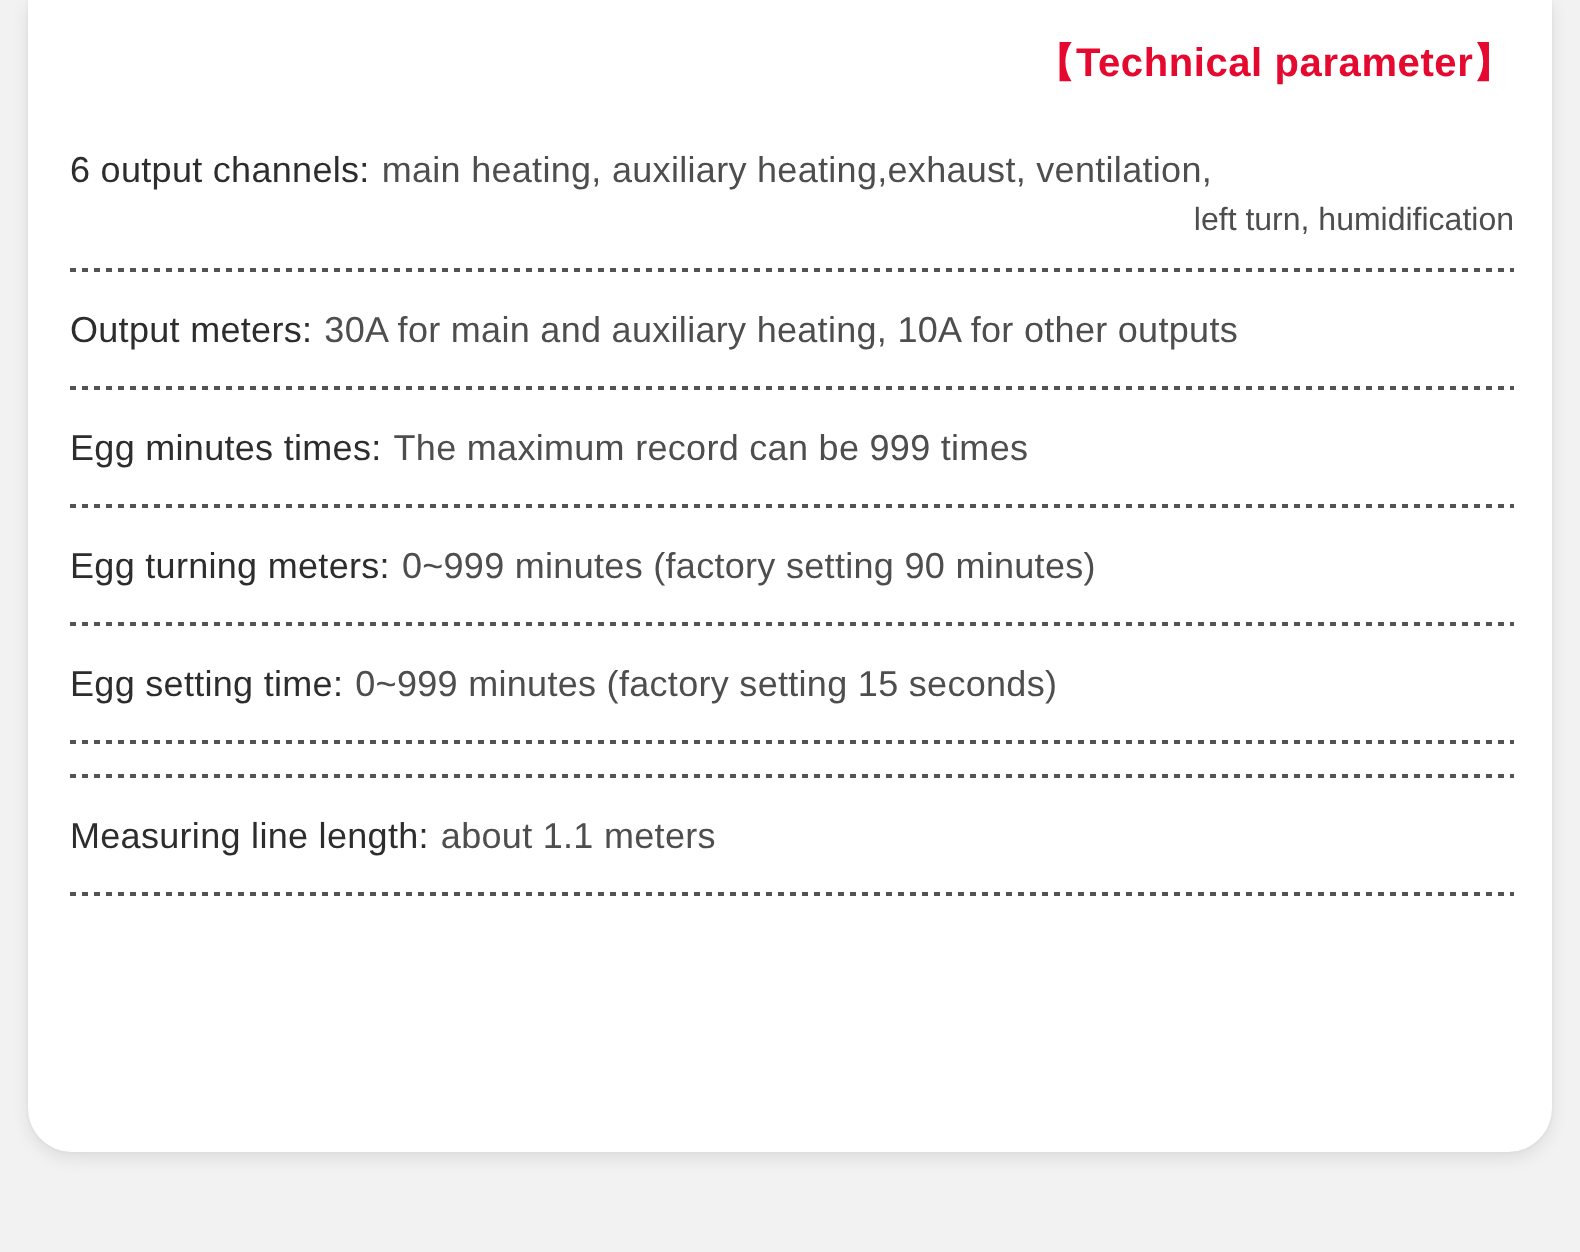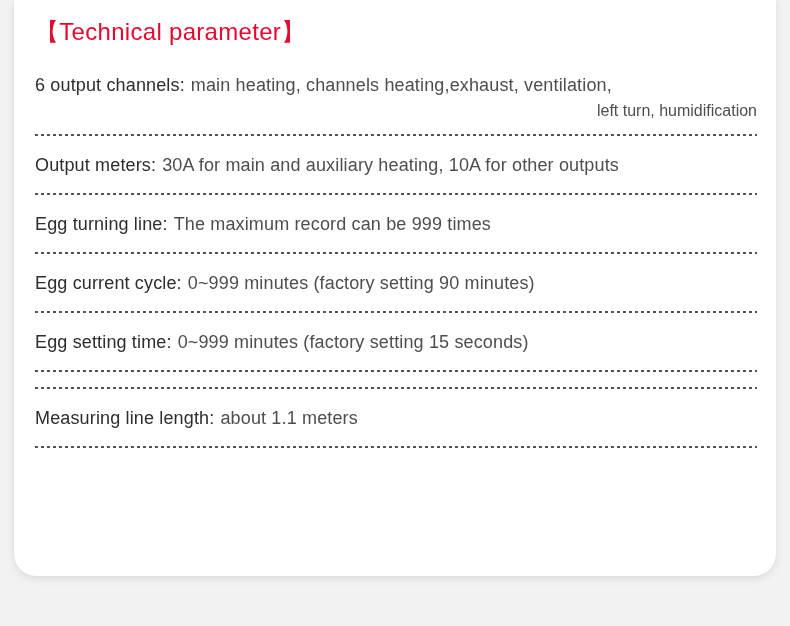--- a/index.html
+++ b/index.html
@@ -20,24 +20,24 @@
     height: 576px;
     background: #ffffff;
     border-radius: 0 0 22px 22px;
     box-shadow: 0 3px 9px rgba(0,0,0,0.09), 0 0 2px rgba(0,0,0,0.05);
     box-sizing: border-box;
     padding: 12px 19px 0 21px;
   }
 
   .title {
     margin: 0;
-    text-align: left;
-    font-size: 24px;
+    text-align: right;
+    font-size: 20px;
     line-height: 40px;
-    font-weight: 400;
+    font-weight: 700;
     letter-spacing: 0.3px;
     color: #e5082f;
   }
 
   .row {
     padding-top: 17px;
     font-size: 18px;
     line-height: 25px;
     letter-spacing: 0.15px;
     white-space: nowrap;
@@ -73,45 +73,45 @@
   .row-block.first .dotted-divider { margin-top: 10px; }
 </style>
 </head>
 <body style="background: rgb(242, 242, 243);">
 
 <div class="card" style="background: rgb(255, 255, 255);">
   <h1 class="title" style="color: rgb(229, 8, 47);">【Technical parameter】</h1>
   <div id="param-list">
   <div class="row-block first">
     <div class="row first">
-      <span class="param-label">6 output channels:</span><span class="param-value">main heating, channels heating,exhaust, ventilation,</span>
+      <span class="param-label">6 output channels:</span><span class="param-value">main heating, auxiliary heating,exhaust, ventilation,</span>
     </div>
     <div class="value-line2">left turn, humidification</div>
     <div class="dotted-divider"></div>
   </div>
 
   <div class="row-block">
     <div class="row">
       <span class="param-label">Output meters:</span><span class="param-value">30A for main and auxiliary heating, 10A for other outputs</span>
     </div>
 
     <div class="dotted-divider"></div>
   </div>
 
   <div class="row-block">
     <div class="row">
-      <span class="param-label">Egg turning line:</span><span class="param-value">The maximum record can be 999 times</span>
+      <span class="param-label">Egg minutes times:</span><span class="param-value">The maximum record can be 999 times</span>
     </div>
 
     <div class="dotted-divider"></div>
   </div>
 
   <div class="row-block">
     <div class="row">
-      <span class="param-label">Egg current cycle:</span><span class="param-value">0~999 minutes (factory setting 90 minutes)</span>
+      <span class="param-label">Egg turning meters:</span><span class="param-value">0~999 minutes (factory setting 90 minutes)</span>
     </div>
 
     <div class="dotted-divider"></div>
   </div>
 
   <div class="row-block">
     <div class="row">
       <span class="param-label">Egg setting time:</span><span class="param-value">0~999 minutes (factory setting 15 seconds)</span>
     </div>
 

